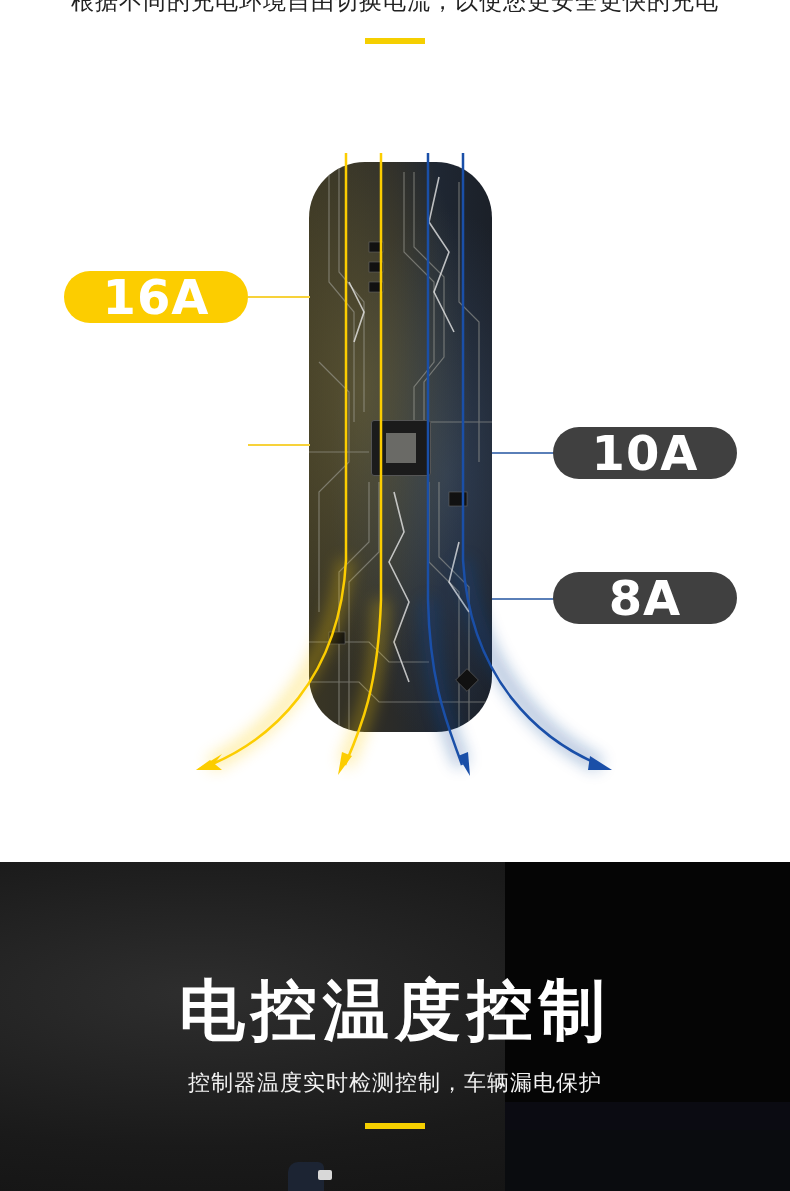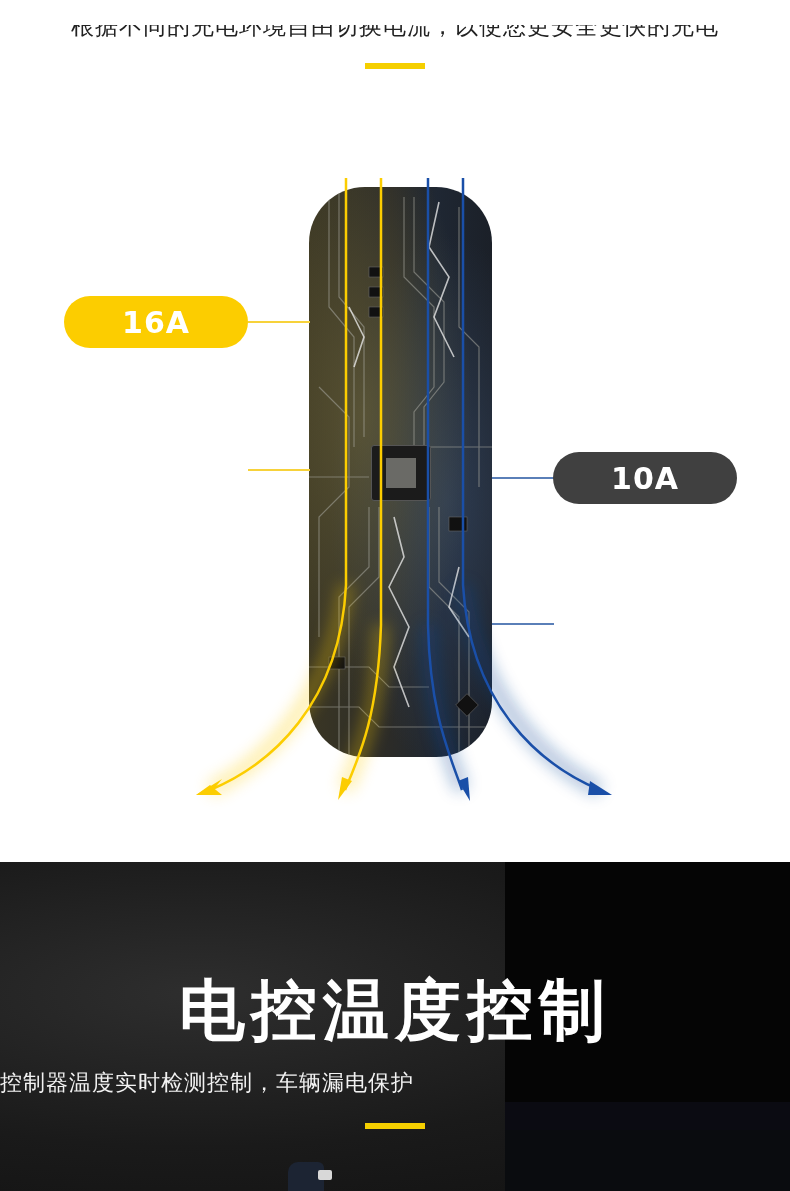--- a/index.html
+++ b/index.html
@@ -1,30 +1,30 @@
 <!DOCTYPE html>
 <html><head>
 <meta charset="utf-8">
 <style>
   html, body { margin: 0; padding: 0; }
   body {
     width: 790px; height: 1191px; overflow: hidden; position: relative;
     background: #ffffff;
     font-family: "DejaVu Sans", "Liberation Sans", sans-serif;
   }
-  .top-section { position: absolute; left: 0; top: 0; width: 790px; height: 1110px; background: #ffffff; overflow: hidden; margin-top: 25px; }
+  .top-section { position: absolute; left: 0; top: 0; width: 790px; height: 1110px; background: #ffffff; overflow: hidden; }
   .top-caption {
     position: absolute; left: 0; width: 790px; top: -14px; text-align: center;
     font-size: 23px; color: #222; letter-spacing: 1px; white-space: nowrap;
   }
   .accent-bar { position: absolute; height: 6px; width: 60px; left: 365px; background: #f5cf00; }
   .pill {
     position: absolute; height: 52px; border-radius: 26px; width: 184px;
     display: flex; align-items: center; justify-content: center;
-    color: #fff; font-weight: bold; font-size: 30px; letter-spacing: 1px;
+    color: #fff; font-weight: bold; font-size: 48px; letter-spacing: 1px;
     font-family: "DejaVu Sans", sans-serif;
   }
   .pill.yellow { background: #fccd00; }
   .pill.blue { background: #404040; }
   .connector { position: absolute; height: 1.5px; }
   .connector.yellow { background: #f7d23a; }
   .connector.blue { background: #5a7fb8; }
   .board {
     position: absolute; left: 309px; top: 162px; width: 183px; height: 570px;
     border-radius: 56px; overflow: hidden;
@@ -46,21 +46,21 @@
       radial-gradient(ellipse at 25% 40%, #2e2e2e 0%, #1a1a1a 55%, #111 100%);
   }
   .bottom-right-panel { position: absolute; left: 505px; top: 0; width: 285px; height: 329px; background: #050505; }
   .bottom-right-lower { position: absolute; left: 505px; top: 240px; width: 285px; height: 89px; background: #0b0b12; }
   .bottom-right-lower2 { position: absolute; left: 505px; top: 268px; width: 285px; height: 61px; background: #0a0c0f; }
   .bottom-title {
     position: absolute; left: 0; width: 790px; top: 104px; text-align: center;
     font-size: 66px; font-weight: bold; color: #ffffff; letter-spacing: 6px;
   }
   .bottom-subtitle {
-    position: absolute; left: 0; width: 790px; top: 206px; text-align: left;
+    position: absolute; left: 0; width: 790px; top: 206px; text-align: center;
     font-size: 22px; color: #f2f2f2; letter-spacing: 1px;
   }
   .plug {
     position: absolute; left: 288px; top: 300px; width: 36px; height: 40px;
     background: #1c2433; border-radius: 10px 6px 0 0;
   }
   .plug-pin { position: absolute; left: 318px; top: 308px; width: 14px; height: 10px; background: #d8d8d8; border-radius: 2px; }
 </style>
 </head>
 <body>
@@ -136,20 +136,23 @@
   <div class="connector yellow" style="left:248px; top:444px; width:62px;"></div>
   <div class="connector blue" style="left:492px; top:452px; width:62px;"></div>
   <div class="connector blue" style="left:492px; top:598px; width:62px;"></div>
 
   <div class="pill yellow" style="left:64px; top:271px;">
     <span>16A</span>
   </div>
   <div class="pill blue" style="left:553px; top:427px;">
     <span>10A</span>
   </div>
+  <div class="pill blue" style="left:553px; top:572px;">
+    <span>8A</span>
+  </div>
 </div>
 
 <div class="bottom-section">
   <div class="bottom-right-panel"></div>
   <div class="bottom-right-lower"></div>
   <div class="bottom-right-lower2"></div>
   <div class="bottom-title">电控温度控制</div>
   <div class="bottom-subtitle">控制器温度实时检测控制，车辆漏电保护</div>
   <div class="accent-bar" style="top:261px;"></div>
   <div class="plug"></div>

